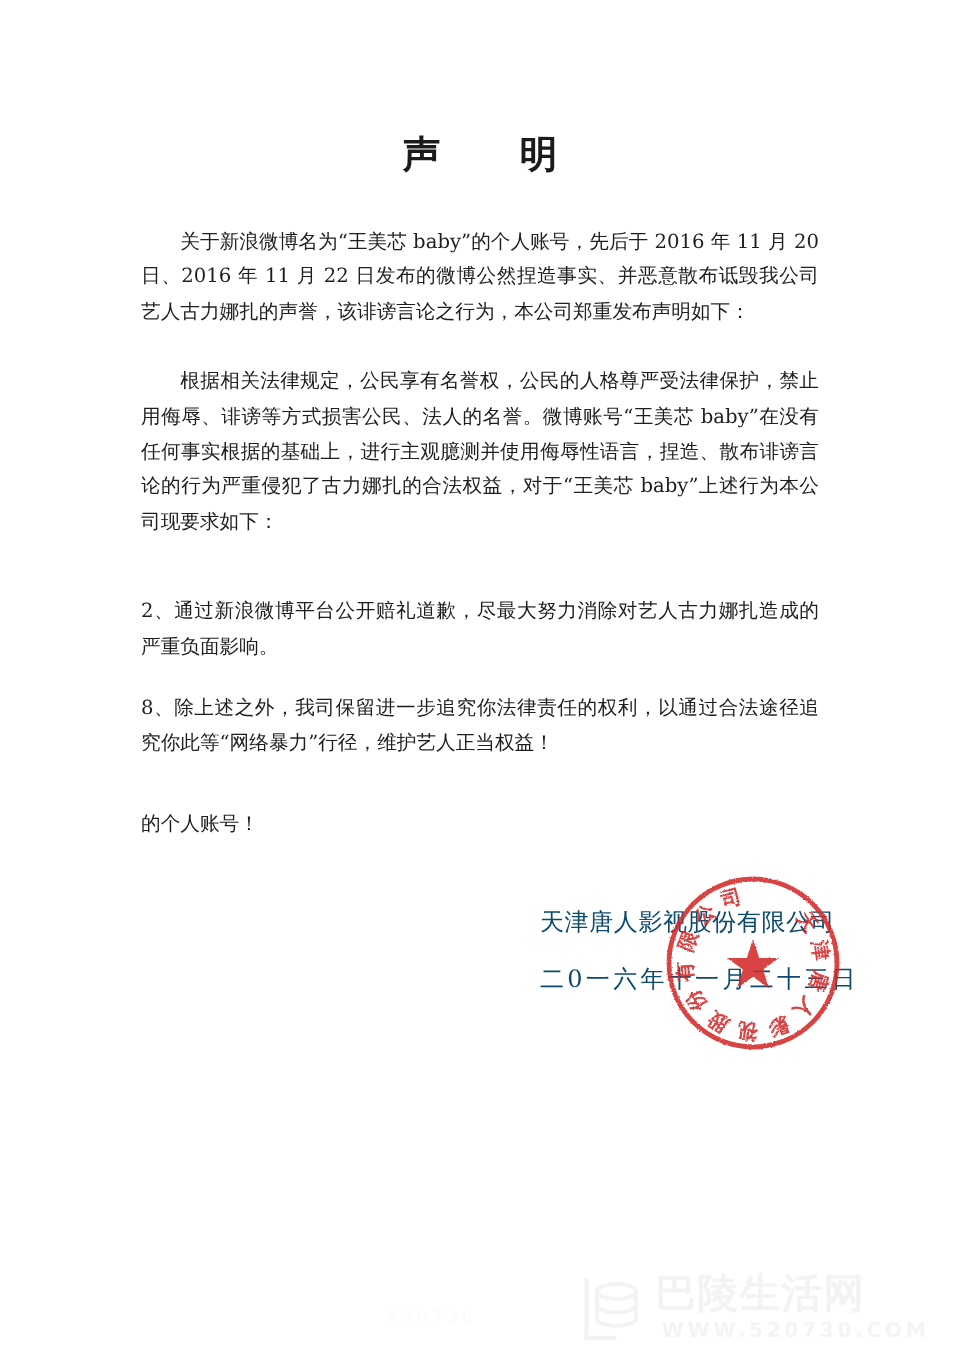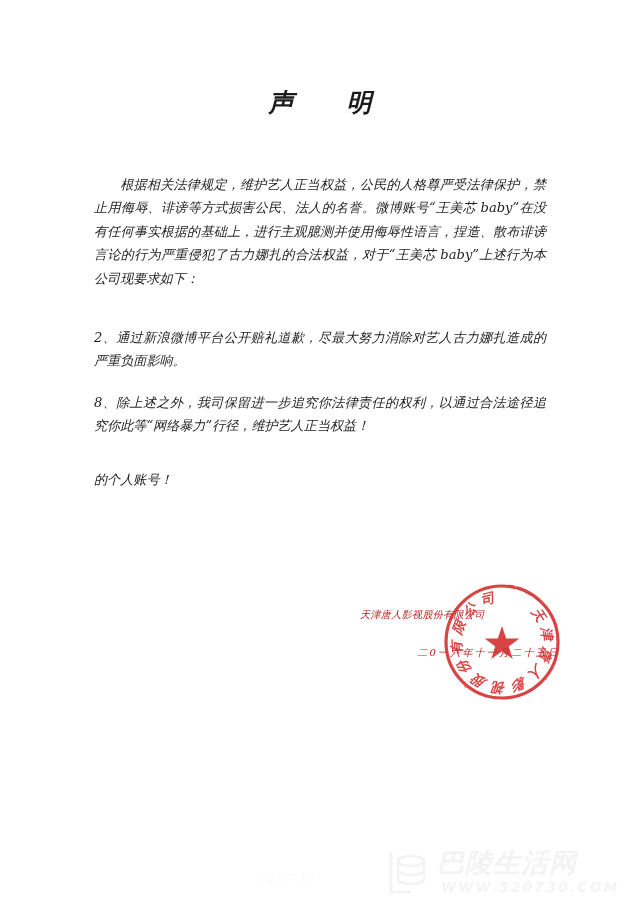--- a/index.html
+++ b/index.html
@@ -9,21 +9,20 @@
   }
   body {
     font-family: "DejaVu Sans", "Liberation Sans", sans-serif;
   }
   .page {
     position: relative;
     width: 640px;
     height: 905px;
     background: #ffffff;
     overflow: hidden;
-    font-style: italic;
   }
 
   
   .doc-title {
     position: absolute;
     left: 0;
     top: 86px;
     width: 640px;
     text-align: center;
     font-family: "DejaVu Serif", "Liberation Serif", serif;
@@ -56,22 +55,22 @@
   .gap-md { height: 18px; }
   .gap-xl { height: 30px; }
 
   
   .sign-block {
     position: absolute;
     left: 360px;
     top: 604px;
     width: 200px;
     font-family: "DejaVu Serif", "Liberation Serif", serif;
-    font-size: 10px;
-    color: #b91c1c;
+    font-size: 16px;
+    color: #0c4a6e;
     line-height: 22px;
   }
   .sign-company { letter-spacing: 0.4px; white-space: nowrap; }
   .sign-date {
     margin-top: 16px;
     letter-spacing: 2.2px;
     white-space: nowrap;
     text-align: right;
   }
 
@@ -138,24 +137,25 @@
 </style>
 </head>
 <body>
 
 <div class="page">
 
   <div class="doc-title">声　明</div>
 
   <div class="body-block">
 
+    <p class="para indent">关于新浪微博名为“王美芯 baby”的个人账号，先后于 2016 年 11 月 20 日、2016 年 11 月 22 日发布的微博公然捏造事实、并恶意散布诋毁我公司艺人古力娜扎的声誉，该诽谤言论之行为，本公司郑重发布声明如下：</p>
 
     <div class="gap-lg"></div>
 
-    <p class="para indent">根据相关法律规定，维护艺人正当权益，公民的人格尊严受法律保护，禁止用侮辱、诽谤等方式损害公民、法人的名誉。微博账号“王美芯 baby”在没有任何事实根据的基础上，进行主观臆测并使用侮辱性语言，捏造、散布诽谤言论的行为严重侵犯了古力娜扎的合法权益，对于“王美芯 baby”上述行为本公司现要求如下：</p>
+    <p class="para indent">根据相关法律规定，公民享有名誉权，公民的人格尊严受法律保护，禁止用侮辱、诽谤等方式损害公民、法人的名誉。微博账号“王美芯 baby”在没有任何事实根据的基础上，进行主观臆测并使用侮辱性语言，捏造、散布诽谤言论的行为严重侵犯了古力娜扎的合法权益，对于“王美芯 baby”上述行为本公司现要求如下：</p>
 
     <div class="gap-md"></div>
 
 
     <div class="gap-md"></div>
 
     <p class="para">2、通过新浪微博平台公开赔礼道歉，尽最大努力消除对艺人古力娜扎造成的严重负面影响。</p>
 
     <div class="gap-md"></div>
 

